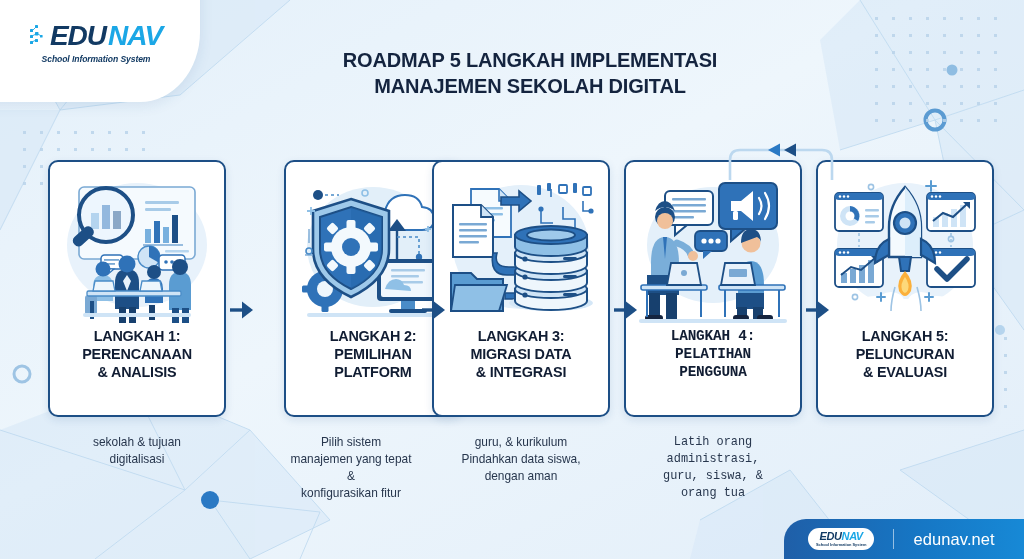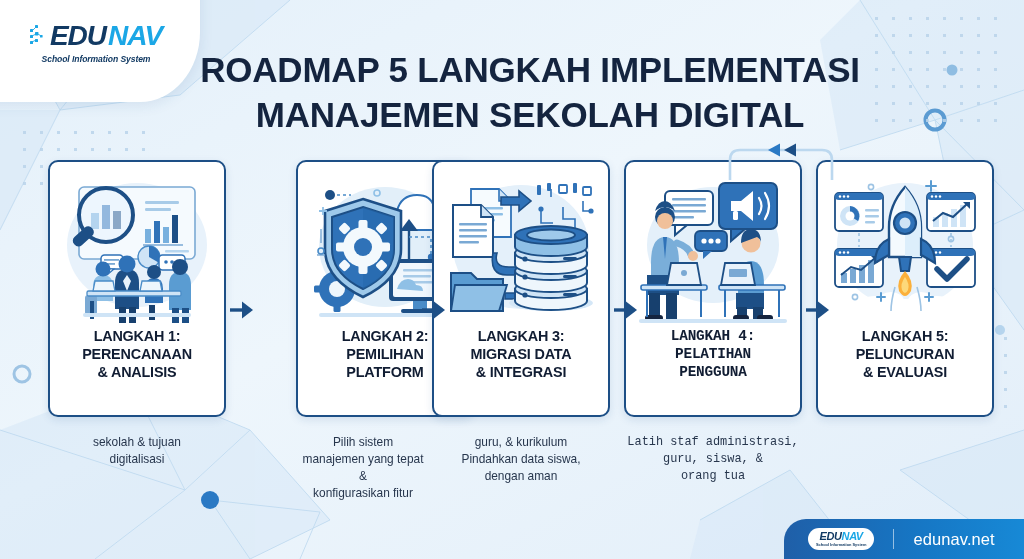--- a/index.html
+++ b/index.html
@@ -39,21 +39,21 @@
   .logo-edu { color:#123a63; }
   .logo-nav { color:#1ba7e6; }
   .logo-tag {
     font-size:8.6px; font-weight:700; color:#123a63; letter-spacing:-.1px;
     margin-top:4px; font-style:italic;
   }
 
   
   #title-block { position:absolute; z-index:4; left:160px; top:48px; width:740px; text-align:center; }
   #title-block .line {
-    font-size:35px; font-weight:800; color:#14243f; letter-spacing:-.2px; line-height:1.28;
+    font-size:20px; font-weight:800; color:#14243f; letter-spacing:-.2px; line-height:1.28;
   }
 
   
   #roadmap { position:absolute; z-index:3; left:0; top:160px; width:1024px; height:350px; }
 
   .step {
     position:absolute; top:0; width:178px;
   }
   .card {
     width:178px; height:257px; background:#ffffff;
@@ -287,21 +287,21 @@
     </div>
   </div>
 
   <div class="arrow" style="left:228px;">
     <svg width="26" height="26" viewBox="0 0 26 26" xmlns="http://www.w3.org/2000/svg">
       <path d="M2,13 L17,13" stroke="#1d4f86" stroke-width="3.4" fill="none"></path>
       <polygon points="14,4.5 25,13 14,21.5" fill="#1d4f86"></polygon>
     </svg>
   </div>
 
-  <div class="step" style="left:252px;padding-left:44px;">
+  <div class="step" style="left:240px;padding-left:44px;">
     <div class="card">
       <div class="illus">
         <svg viewBox="0 0 160 152" xmlns="http://www.w3.org/2000/svg">
           <ellipse cx="80" cy="76" rx="66" ry="60" fill="#e2eff9"></ellipse>
 
           <g>
             <path d="M92,40 q4,-16 20,-16 q14,0 17,12 q12,1 12,12 q0,11 -12,11 l-36,0 q-11,0 -11,-10 q0,-9 10,-9 Z" fill="#fff" stroke="#2f72b8" stroke-width="2"></path>
           </g>
 
           <g stroke="#1d4f86" stroke-width="2.4" fill="none">
@@ -574,21 +574,21 @@
           <rect x="6" y="148" width="148" height="4" rx="2" fill="#cfe4f6"></rect>
         </svg>
       </div>
       <div class="card-title">
         <div>LANGKAH 4:</div>
         <div>PELATIHAN</div>
         <div>PENGGUNA</div>
       </div>
     </div>
     <div class="step-desc">
-      <div>Latih staf administrasi,</div>
+      <div>Latih orang administrasi,</div>
       <div>guru, siswa, &amp;</div>
       <div>orang tua</div>
     </div>
   </div>
 
   <div class="arrow" style="left:804px;">
     <svg width="26" height="26" viewBox="0 0 26 26" xmlns="http://www.w3.org/2000/svg">
       <path d="M2,13 L17,13" stroke="#1d4f86" stroke-width="3.4" fill="none"></path>
       <polygon points="14,4.5 25,13 14,21.5" fill="#1d4f86"></polygon>
     </svg>

